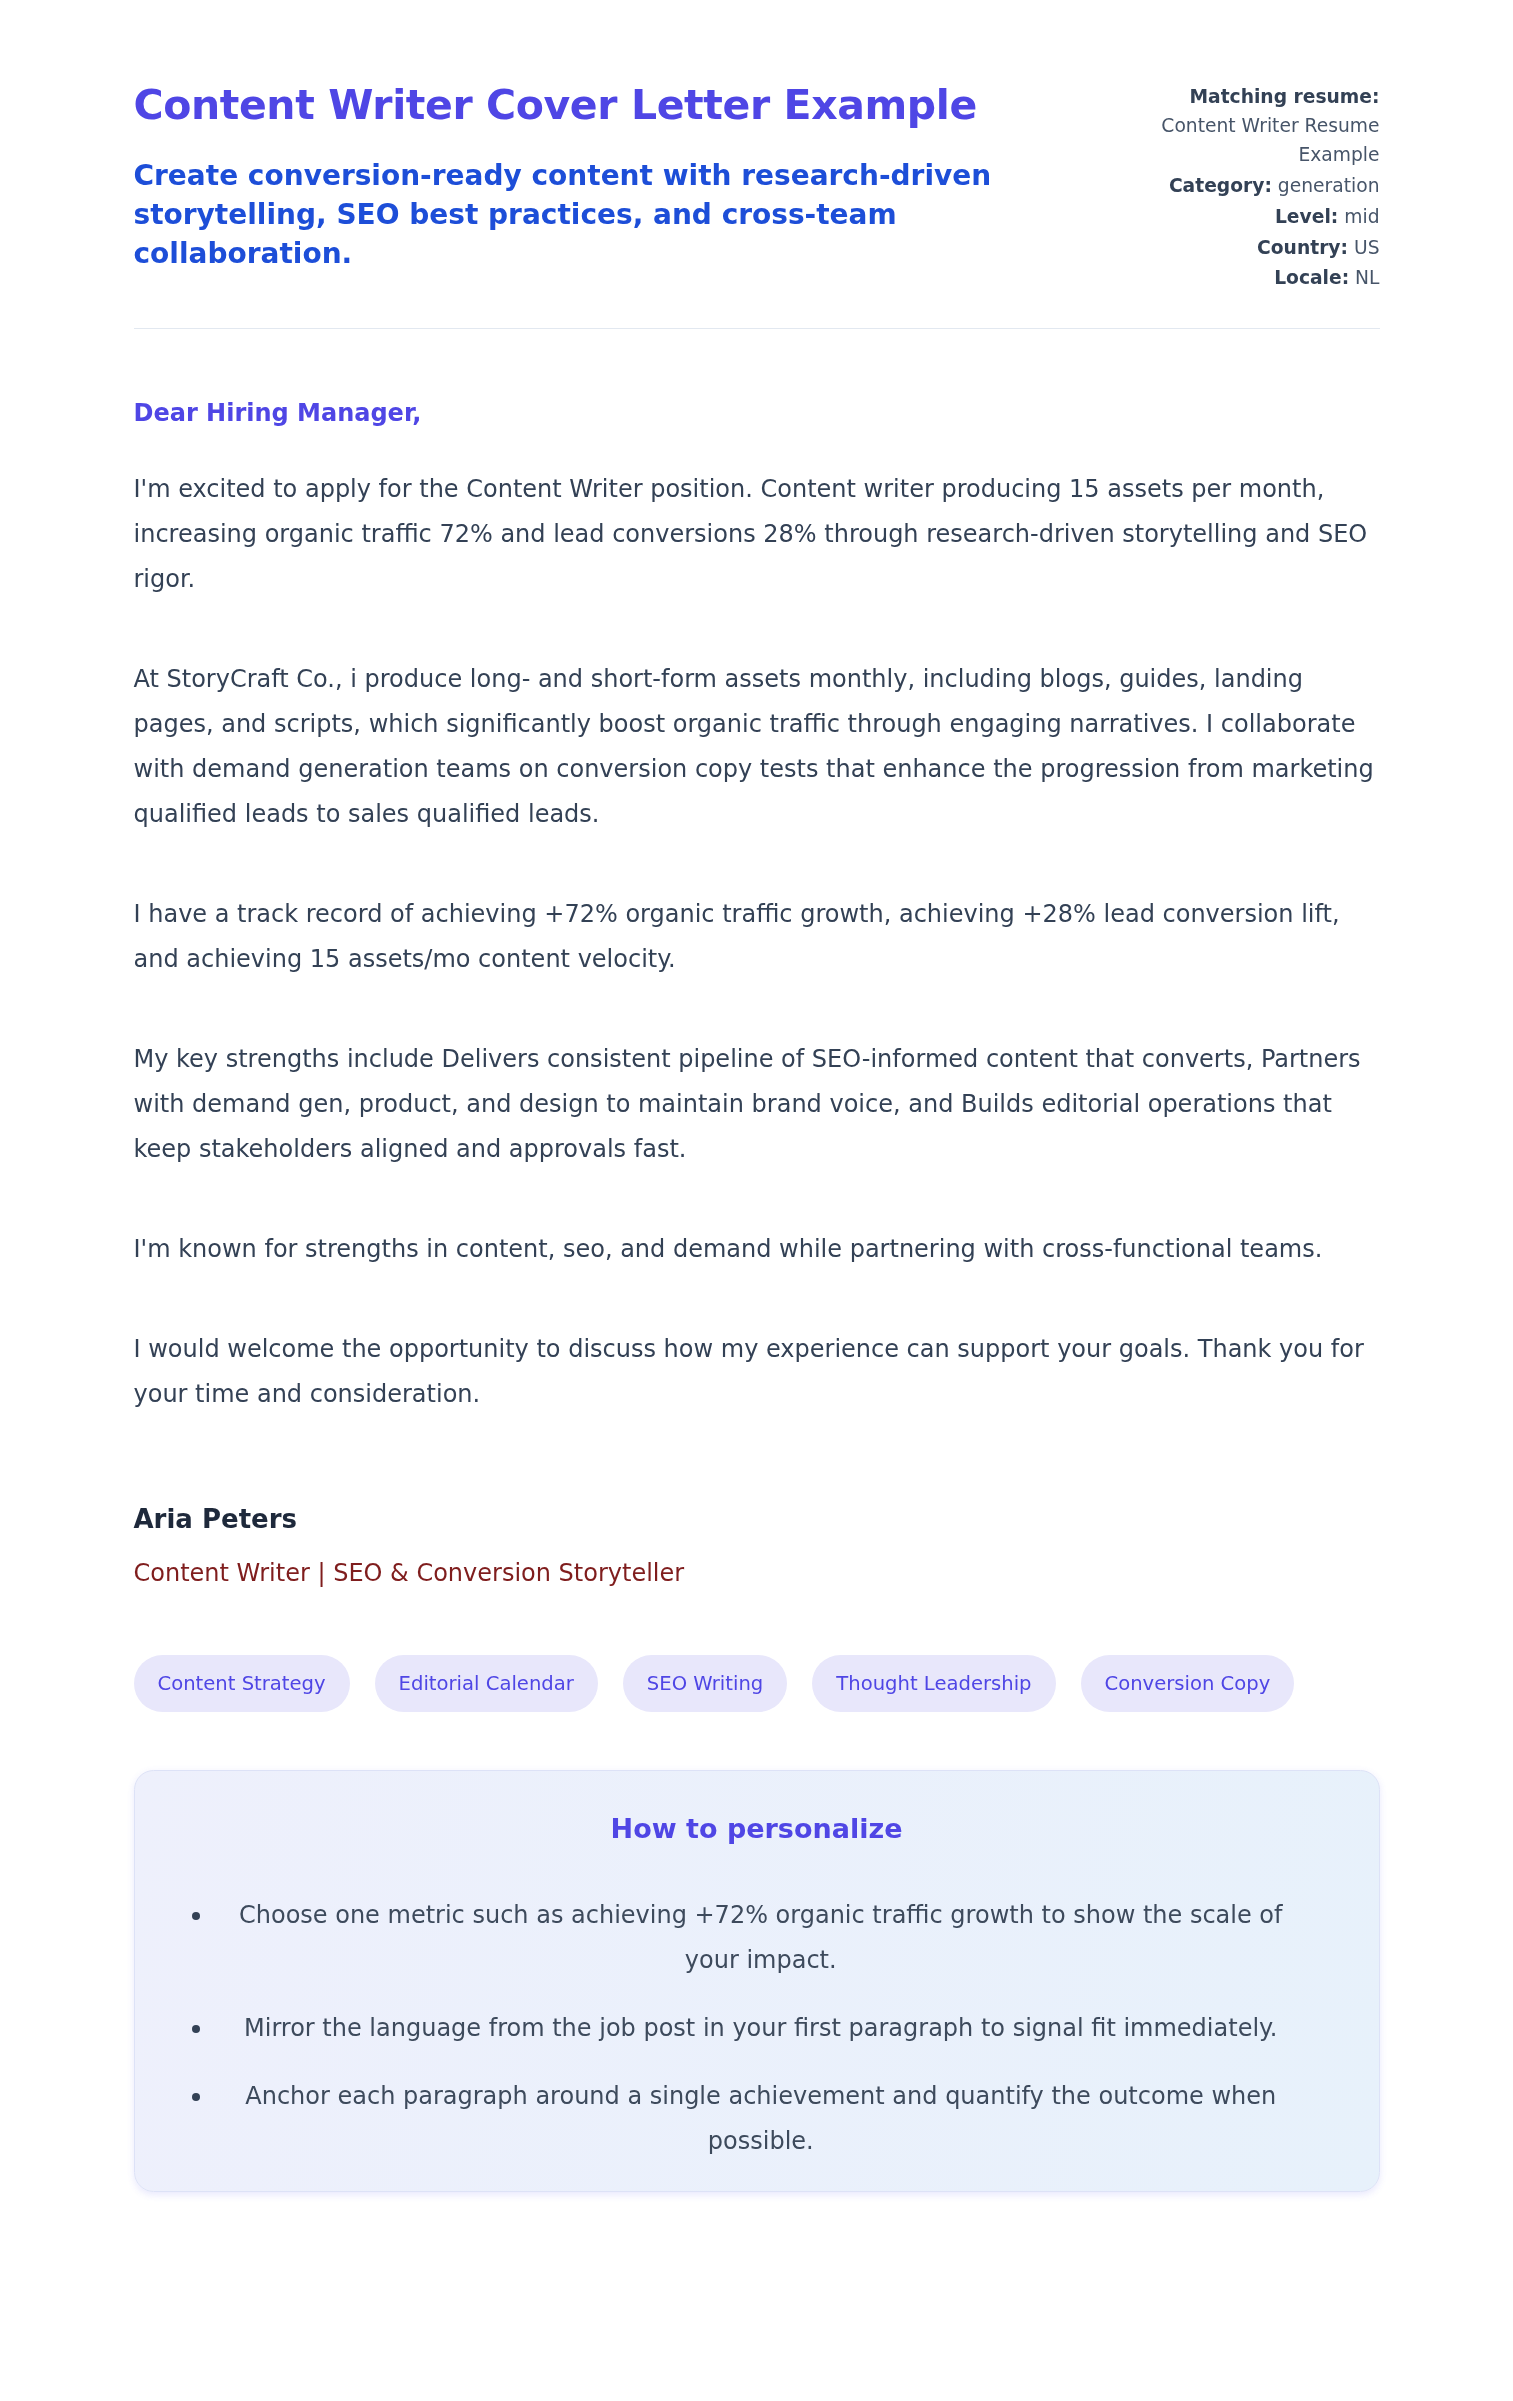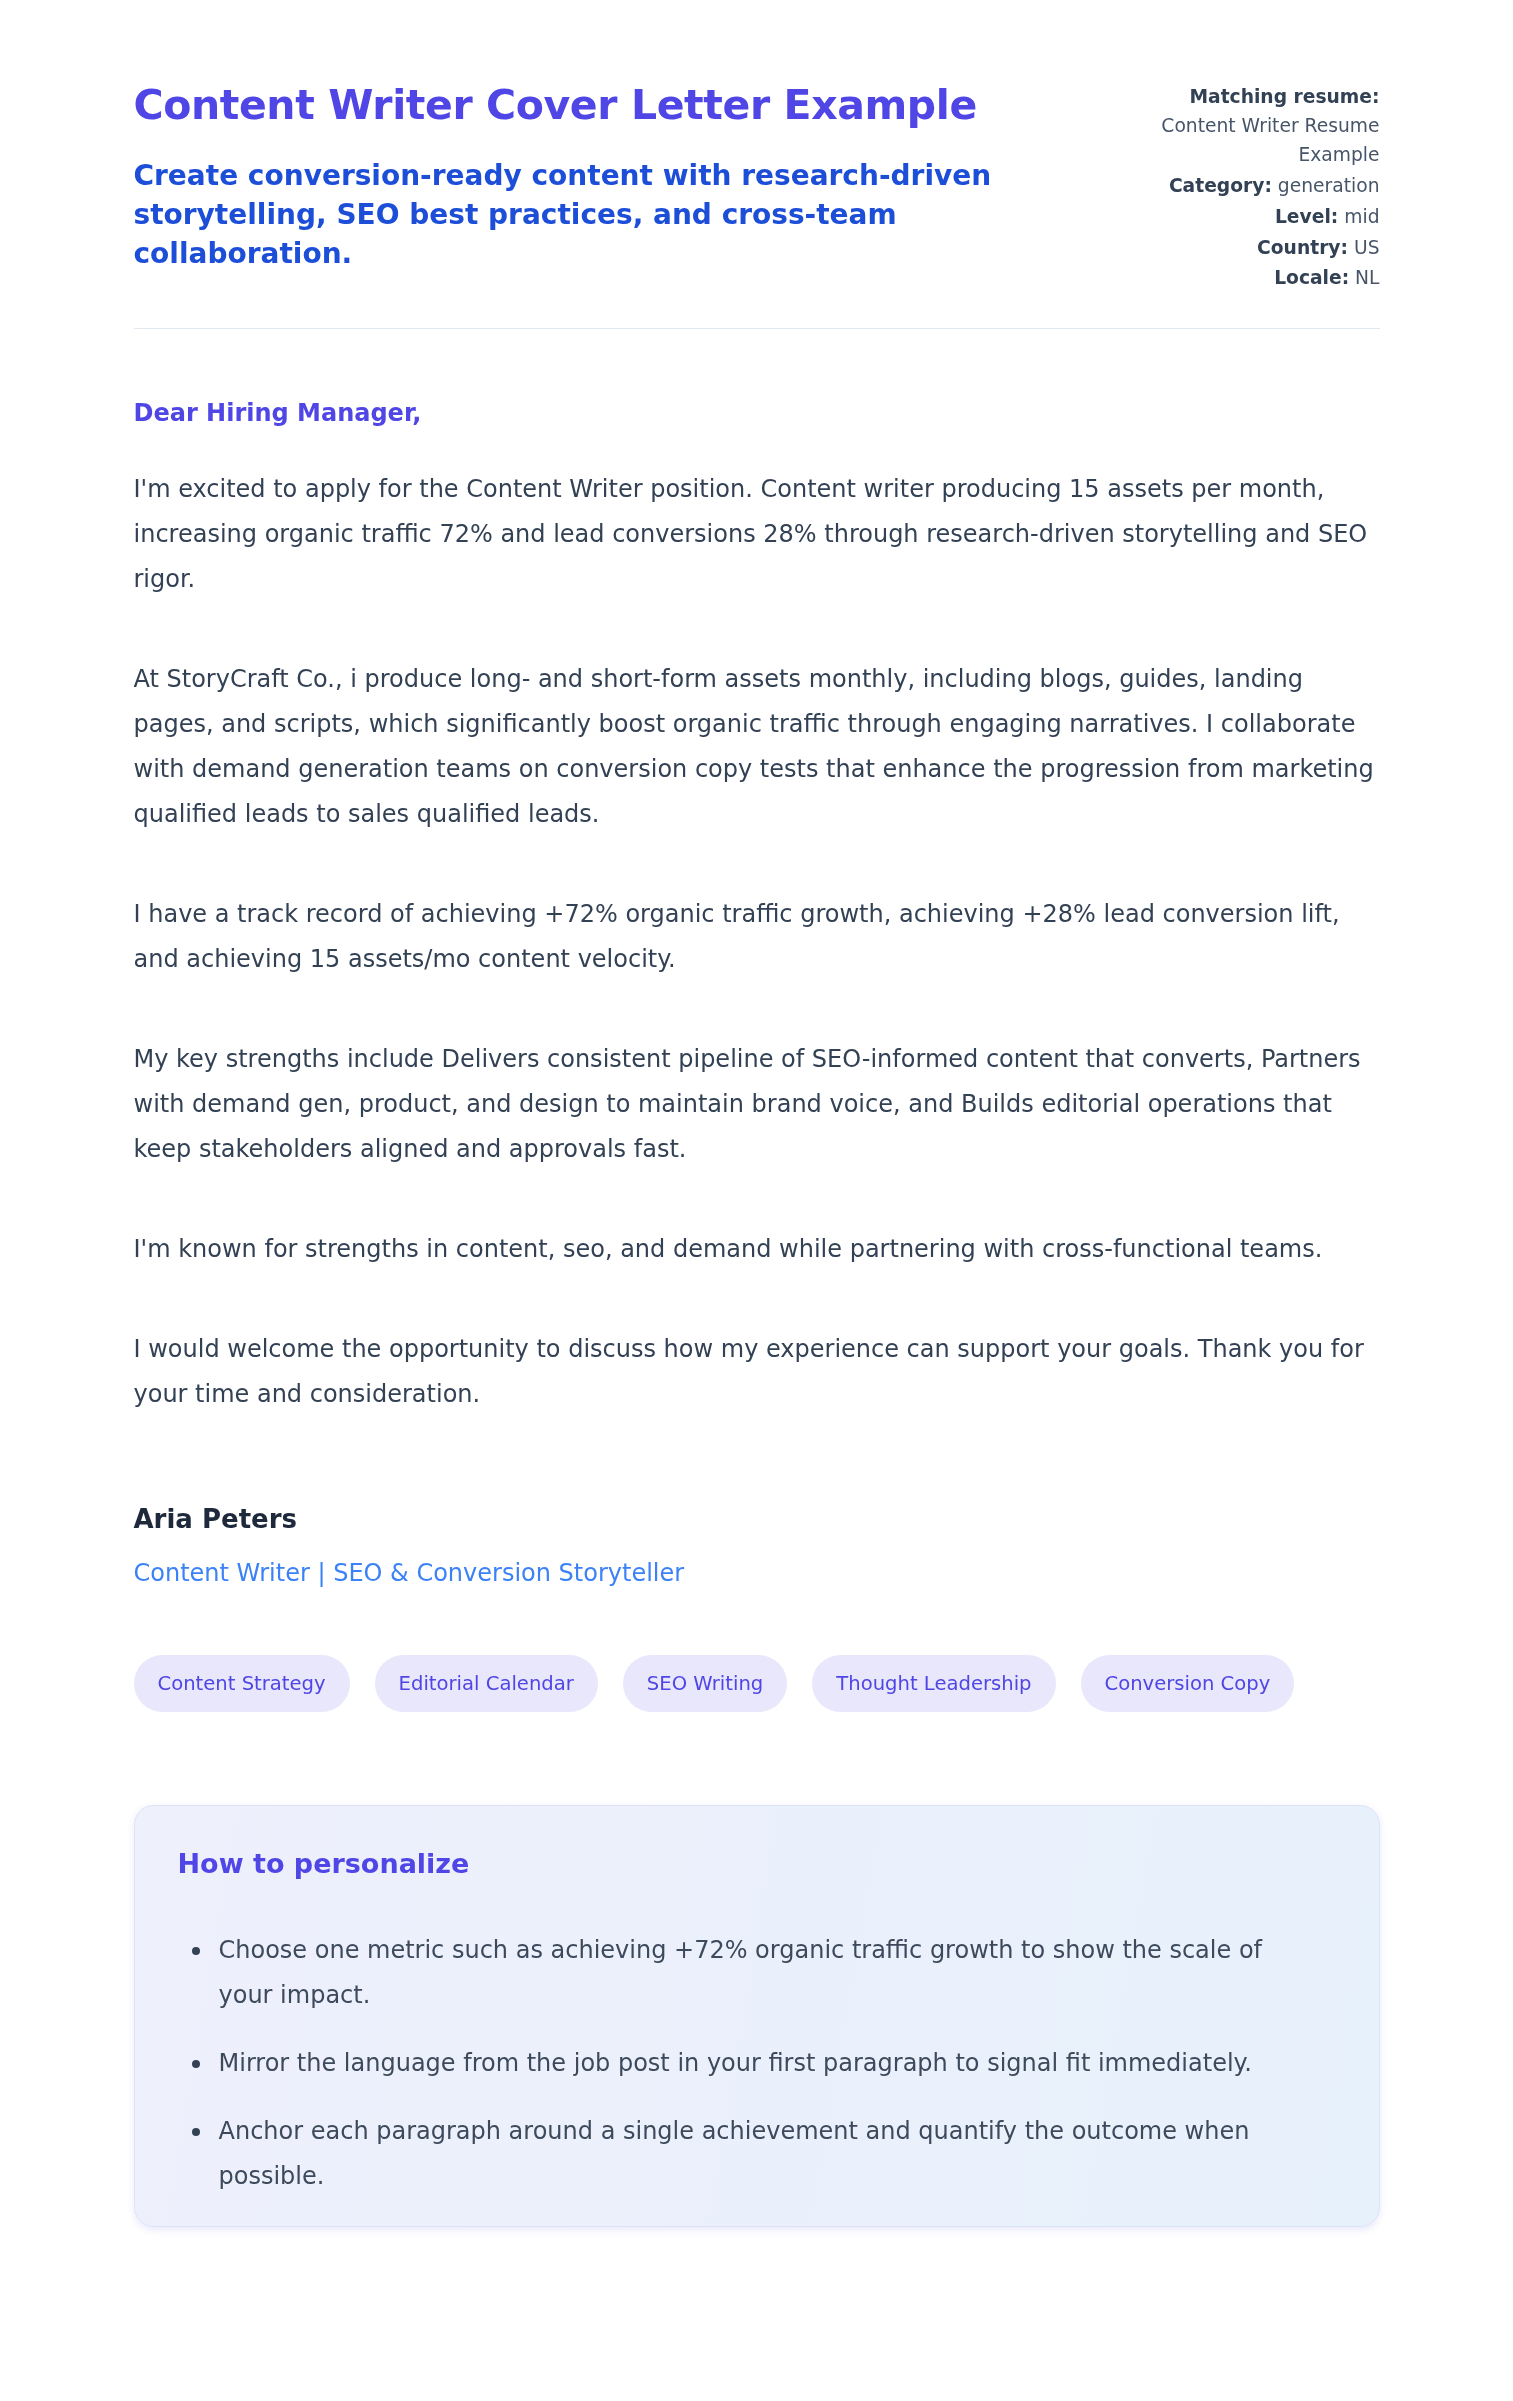--- a/index.html
+++ b/index.html
@@ -74,21 +74,21 @@
   .signature-name {
     margin-top: 84px;
     font-size: 26px;
     font-weight: bold;
     color: #1e293b;
     line-height: 36px;
   }
   .signature-title {
     margin-top: 18px;
     font-size: 24px;
-    color: #3b82f6;
+    color: #7f1d1d;
     line-height: 36px;
   }
 
   
   .tags {
     margin-top: 64px;
     display: flex;
     flex-wrap: wrap;
     gap: 25px;
   }
@@ -99,27 +99,28 @@
     color: #4f46e5;
     font-size: 19.6px;
     line-height: 1;
     padding: 18.7px 24px;
     border-radius: 28.5px;
     white-space: nowrap;
   }
 
   
   .personalize-box {
-    margin-top: 93px;
+    margin-top: 58px;
     margin-bottom: 55px;
     border-radius: 19.6px;
     border: 0.9px solid #dde2f7;
     background: linear-gradient(100deg, #eef0fc 0%, #e7f1fb 100%);
     box-shadow: 0 2.7px 7.1px rgba(99, 102, 241, 0.14);
     padding: 39px 43px 27px 43px;
+    text-align: center;
   }
   .personalize-heading {
     font-size: 27px;
     font-weight: bold;
     color: #4f46e5;
     line-height: 37px;
     margin-bottom: 46px;
   }
   .personalize-list {
     list-style: none;

